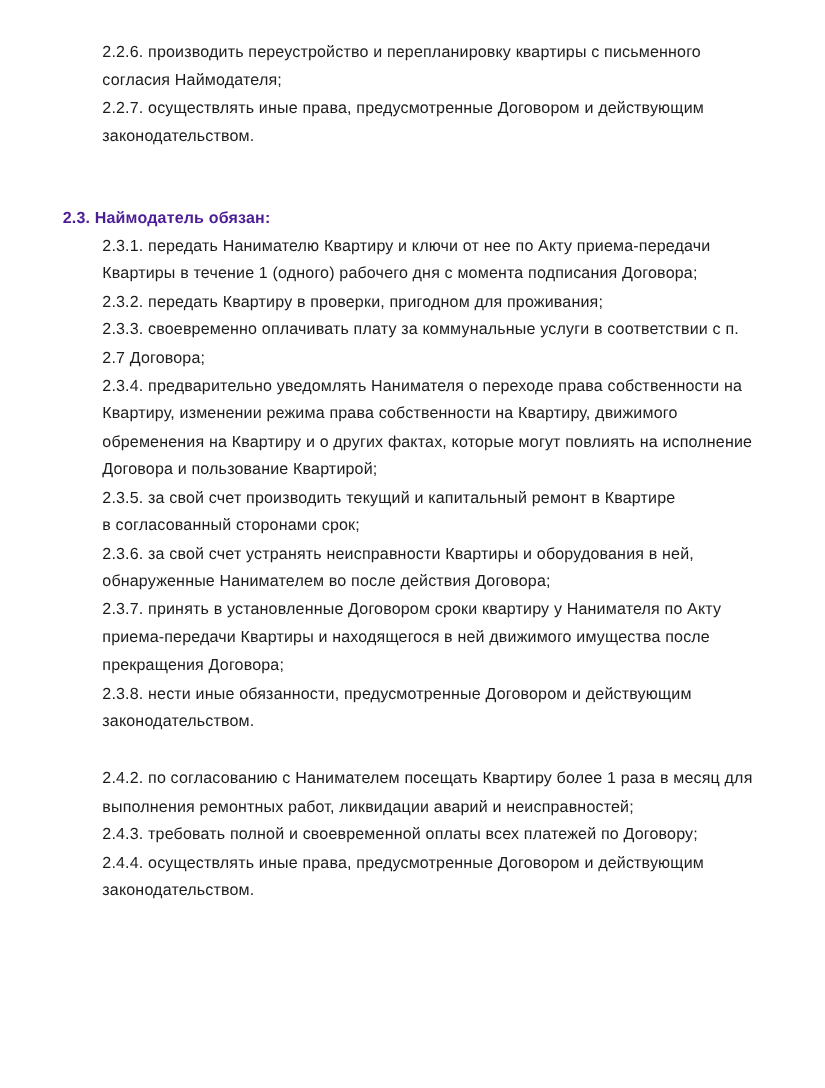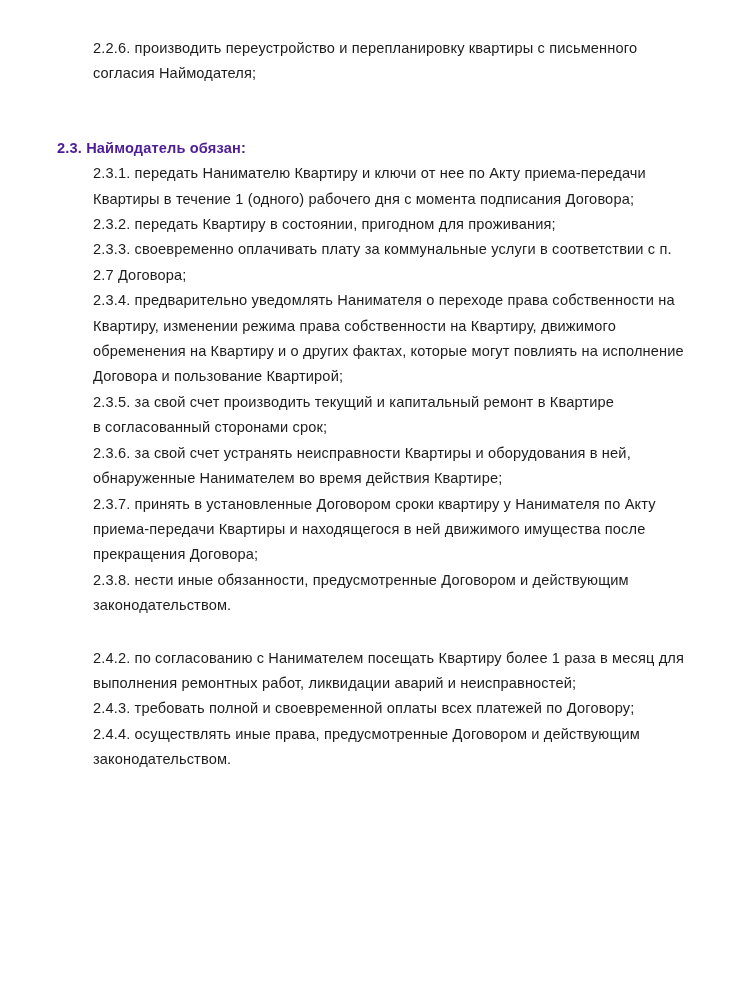--- a/index.html
+++ b/index.html
@@ -56,37 +56,38 @@
   .gap-xl  { height: 72px; }
 </style>
 </head>
 <body>
 
 <div class="page">
   <div class="doc-body">
 
     <p class="para item">2.2.6.  производить переустройство и перепланировку квартиры с письменного согласия Наймодателя;</p>
 
+    <p class="para item">2.2.7. осуществлять иные права, предусмотренные Договором и действующим законодательством.</p>
 
     <div class="gap-lg"></div>
 
     <p class="subheading">2.3. Наймодатель обязан:</p>
 
     <p class="para item">2.3.1. передать Нанимателю Квартиру и ключи от нее по Акту приема-передачи Квартиры в течение 1 (одного) рабочего дня с момента подписания Договора;</p>
 
-    <p class="para item">2.3.2. передать Квартиру в состоянии, пригодном для проживания;</p>
+    <p class="para item">2.3.2. передать Квартиру в проверки, пригодном для проживания;</p>
 
     <p class="para item">2.3.3. своевременно оплачивать плату за коммунальные услуги в соответствии с п. 2.7 Договора;</p>
 
     <p class="para item">2.3.4. предварительно уведомлять Нанимателя о переходе права собственности на Квартиру, изменении режима права собственности на Квартиру, движимого обременения на Квартиру и о других фактах, которые могут повлиять на исполнение Договора и пользование Квартирой;</p>
 
     <p class="para item">2.3.5. за свой счет производить текущий и капитальный ремонт в Квартире
 в согласованный сторонами срок;</p>
 
-    <p class="para item">2.3.6.  за свой счет устранять неисправности Квартиры и оборудования в ней, обнаруженные Нанимателем во время действия Квартире;</p>
+    <p class="para item">2.3.6.  за свой счет устранять неисправности Квартиры и оборудования в ней, обнаруженные Нанимателем во после действия Договора;</p>
 
     <p class="para item">2.3.7. принять в установленные Договором сроки квартиру у Нанимателя по Акту приема-передачи Квартиры и находящегося в ней движимого имущества после прекращения Договора;</p>
 
     <p class="para item">2.3.8. нести иные обязанности, предусмотренные Договором и действующим законодательством.</p>
 
     <div class="gap-md"></div>
 
 
 
     <p class="para item">2.4.2. по согласованию с Нанимателем посещать Квартиру более 1 раза в месяц для выполнения ремонтных работ, ликвидации аварий и неисправностей;</p>

